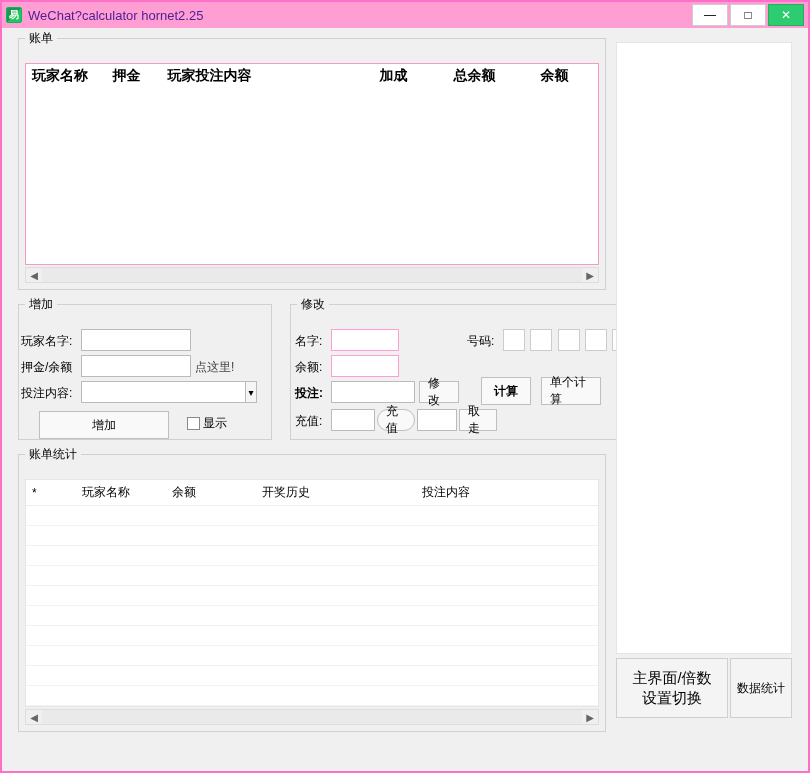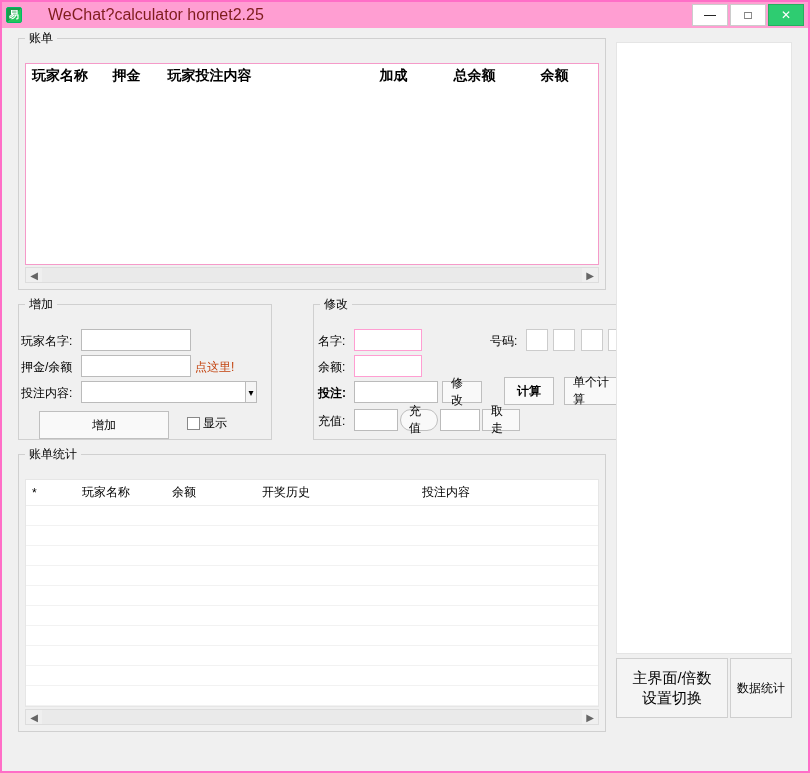--- a/index.html
+++ b/index.html
@@ -1,44 +1,44 @@
 <!DOCTYPE html>
 <html><head>
 <meta charset="utf-8">
 <style>
   * { box-sizing: border-box; margin: 0; padding: 0; }
   body { font-family: "Microsoft YaHei", "SimSun", Arial, sans-serif; font-size: 12px; background: #fff; width: 810px; height: 773px; overflow: hidden; }
   .window { width: 810px; height: 773px; border: 2px solid #ff6ec7; background: #f0f0f0; display: flex; flex-direction: column; }
   .titlebar { height: 26px; background: #ff9ed2; display: flex; align-items: center; padding: 0 4px; }
   .titlebar .app-icon { width: 16px; height: 16px; background: linear-gradient(135deg,#1a9d4a 50%,#24c55b 50%); border: 1px solid #0b6; border-radius: 2px; margin-right: 6px; font-size:10px; color:#fff; text-align:center; line-height:14px; font-weight:bold; }
-  .titlebar .title { color: #7f1d1d; font-size: 16px; flex: 0 0 auto; margin-left: 20px; }
+  .titlebar .title { color: #4c1d95; font-size: 13px; flex: 0 0 auto; }
   .titlebar .spacer { flex: 1; }
   .titlebar .winbtn { width: 36px; height: 22px; background: #fff; border: 1px solid #ccc; margin-left: 2px; display: flex; align-items: center; justify-content: center; font-size: 12px; cursor: pointer; }
   .titlebar .winbtn.close { background: #2ecc71; color: #fff; border-color: #27ae60; }
   .content { flex: 1; position: relative; background: #f0f0f0; }
   fieldset.group { border: 1px solid #d0d0d0; position: absolute; background: #f0f0f0; padding: 4px 6px; }
   fieldset.group > legend { font-size: 12px; padding: 0 4px; }
   .bills { left: 16px; top: 2px; width: 588px; height: 260px; }
   .bills-table-wrap { position:absolute; left:6px; top:16px; right:6px; bottom:24px; border:1px solid #f59ac9; background:#fff; overflow:hidden; }
   .bills-table { width: 100%; border-collapse: collapse; font-size: 14px; font-weight: bold; }
   .bills-table th { text-align: left; padding: 3px 6px; background:#fff; font-weight:bold; }
   .hscroll { position:absolute; left:6px; right:6px; bottom:6px; height:16px; background:#efefef; border:1px solid #ddd; display:flex; align-items:center; }
   .hscroll .arrow { width:16px; height:14px; display:flex; align-items:center; justify-content:center; color:#666; cursor:pointer; font-size:10px; }
   .hscroll .track { flex:1; background:#eaeaea; height:14px; }
   .add-group { left:16px; top:268px; width:254px; height:144px; }
   .label { font-size:12px; position:absolute; }
   .tinput { position:absolute; background:#fff; border:1px solid #bbb; height:22px; padding:2px 4px; font-size:12px; }
   .combo { position:absolute; display:flex; }
   .combo input { flex:1; border:1px solid #bbb; height:22px; padding:2px 4px; font-size:12px; }
   .combo .cbtn { width:20px; height:22px; border:1px solid #bbb; border-left:none; background:#f5f5f5; display:flex; align-items:center; justify-content:center; cursor:pointer; font-size:10px; }
-  .link { position:absolute; color:#c2410c; cursor:pointer; font-size:12px; }
+  .link { position:absolute; color:#404040; cursor:pointer; font-size:12px; }
   .btn { position:absolute; background:#f9f9f9; border:1px solid #bfbfbf; height:24px; font-size:12px; display:flex; align-items:center; justify-content:center; cursor:pointer; padding:0 8px; }
   .chk { position:absolute; display:flex; align-items:center; font-size:12px; }
   .chk .box { width:13px; height:13px; border:1px solid #888; background:#fff; margin-right:3px; }
-  .modify-group { left:288px; top:268px; width:380px; height:144px;margin-left:23px; }
+  .modify-group { left:288px; top:268px; width:380px; height:144px; }
   .pinkbox { position:absolute; border:1px solid #ff9ed2; background:#fff; height:22px; }
   .minibox { width:22px; height:22px; border:1px solid #ccc; background:#fff; display:inline-block; margin-left:2px; }
   .stats-group { left:16px; top:418px; width:588px; height:286px; }
   .stats-table-wrap { position:absolute; left:6px; top:16px; right:6px; bottom:24px; background:#fff; border:1px solid #e6e6e6; overflow:hidden; }
   .stats-table { width:100%; border-collapse:collapse; font-size:12px; table-layout:fixed; }
   .stats-table th { text-align:left; padding:4px 6px; border-bottom:1px solid #eee; font-weight:normal; }
   .stats-table td { border-bottom:1px solid #f2f2f2; height:20px; }
   .right-panel { position:absolute; left:614px; top:14px; width:176px; height:612px; background:#fff; border:1px solid #e5e5e5; }
   .big-btn { position:absolute; border:1px solid #cfcfcf; background:#f4f4f4; display:flex; align-items:center; justify-content:center; text-align:center; font-size:15px; cursor:pointer; line-height:1.35; }
   .footer { position:absolute; left:16px; bottom:6px; right:16px; height:20px; color:#1a6fe0; font-size:13px; font-weight:bold; white-space:nowrap; }

